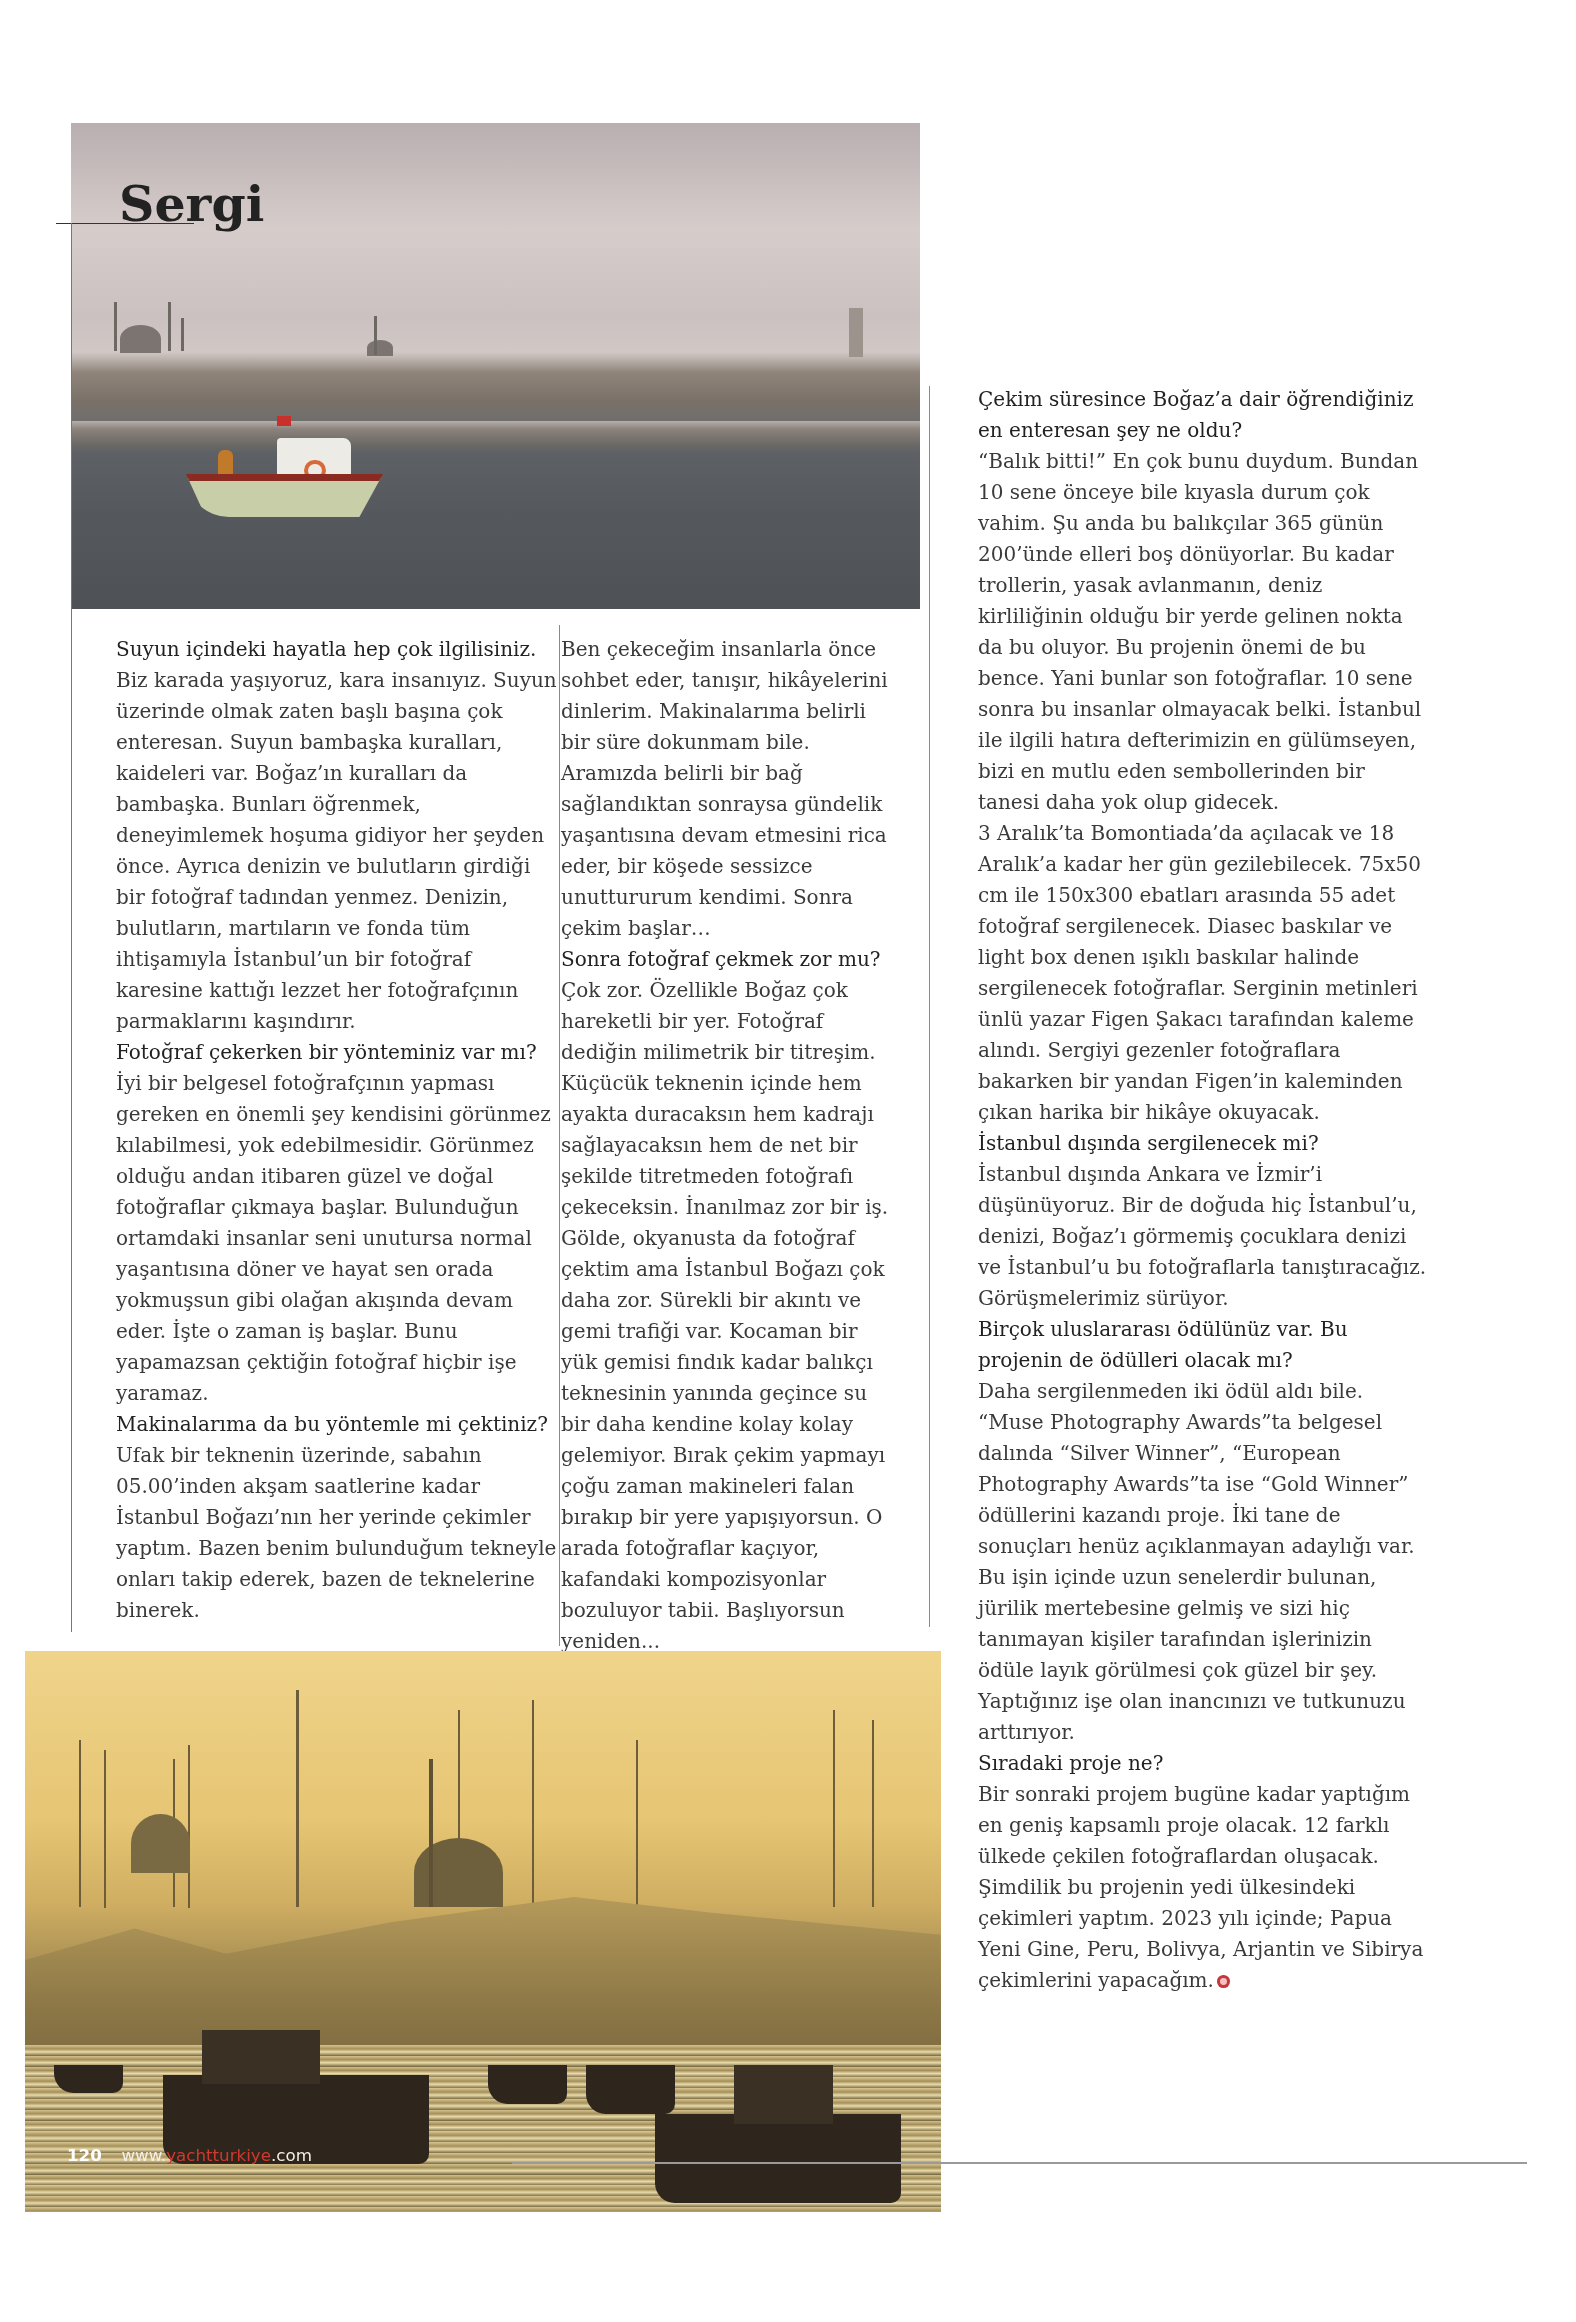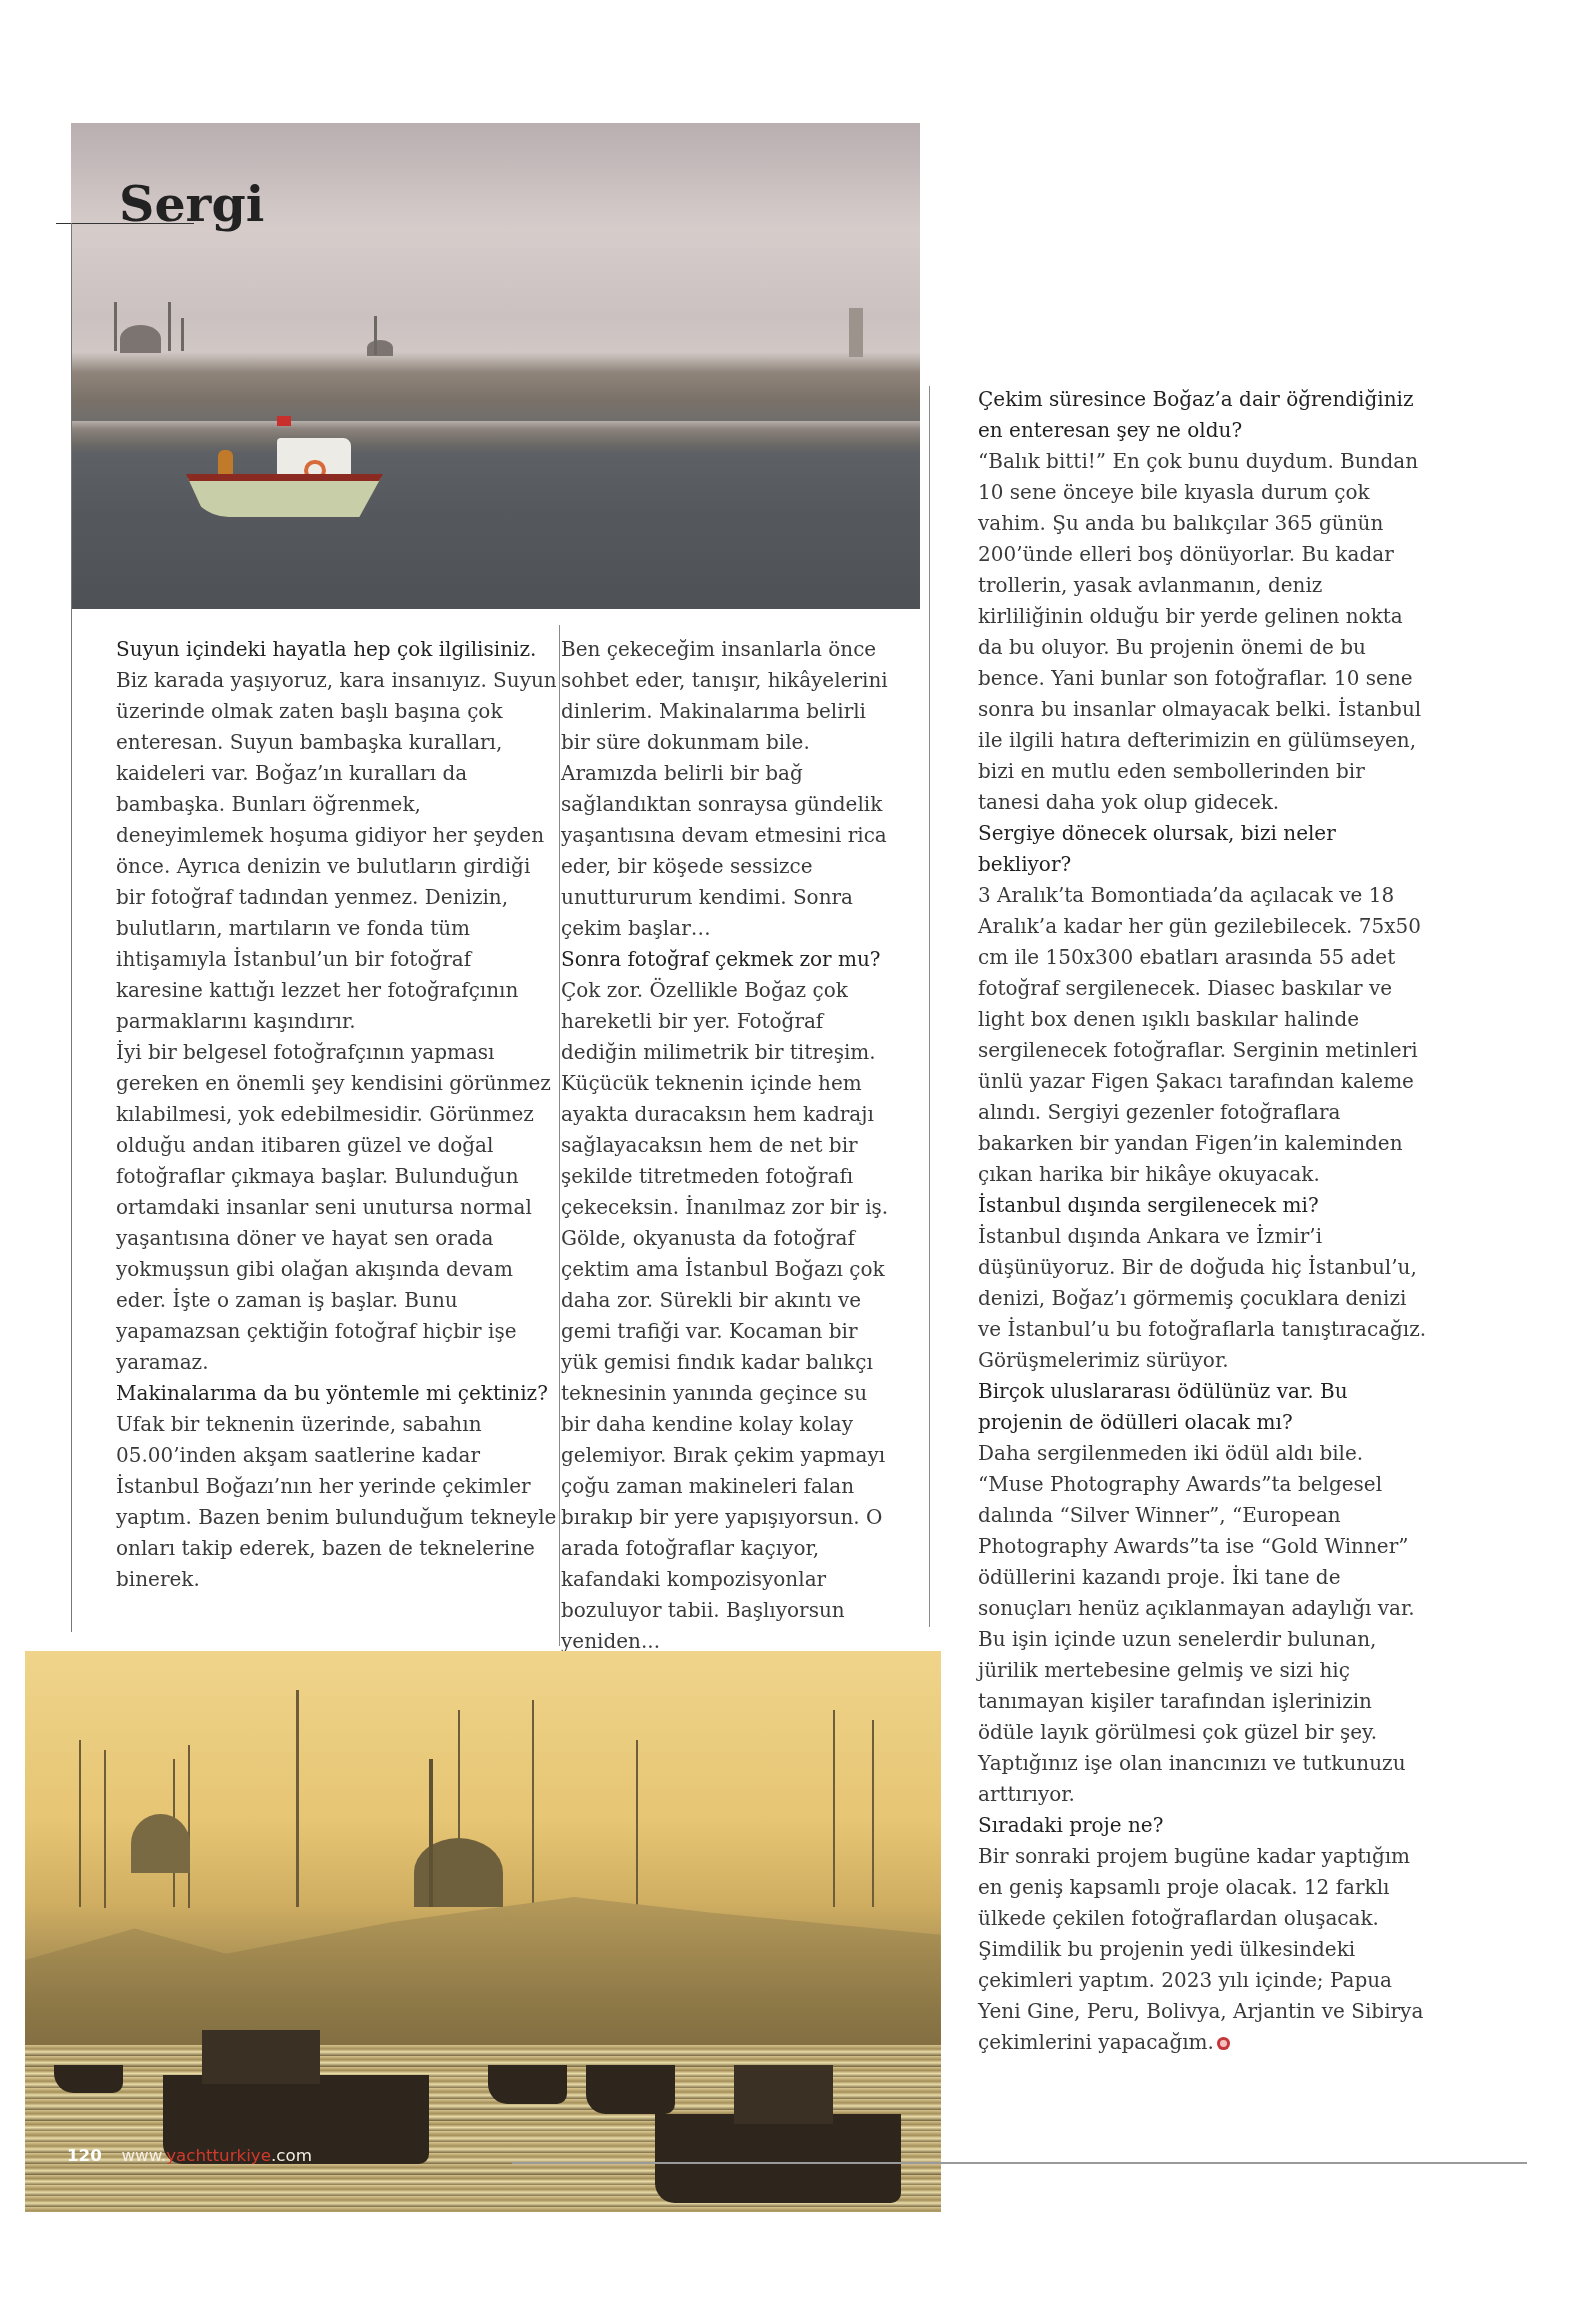--- a/index.html
+++ b/index.html
@@ -111,35 +111,35 @@
 <div class="section-title">Sergi</div>
 <div class="section-rule"></div>
 <div class="left-rule"></div>
 
 <div class="divider div1"></div>
 <div class="divider div2"></div>
 
 <div class="col col1">
   <p class="q">Suyun içindeki hayatla hep çok ilgilisiniz.</p>
   <p>Biz karada yaşıyoruz, kara insanıyız. Suyun üzerinde olmak zaten başlı başına çok enteresan. Suyun bambaşka kuralları, kaideleri var. Boğaz’ın kuralları da bambaşka. Bunları öğrenmek, deneyimlemek hoşuma gidiyor her şeyden önce. Ayrıca denizin ve bulutların girdiği bir fotoğraf tadından yenmez. Denizin, bulutların, martıların ve fonda tüm ihtişamıyla İstanbul’un bir fotoğraf karesine kattığı lezzet her fotoğrafçının parmaklarını kaşındırır.</p>
+  <p class="q">Fotoğraf çekerken bir yönteminiz var mı?</p>
   <p>İyi bir belgesel fotoğrafçının yapması gereken en önemli şey kendisini görünmez kılabilmesi, yok edebilmesidir. Görünmez olduğu andan itibaren güzel ve doğal fotoğraflar çıkmaya başlar. Bulunduğun ortamdaki insanlar seni unutursa normal yaşantısına döner ve hayat sen orada yokmuşsun gibi olağan akışında devam eder. İşte o zaman iş başlar. Bunu yapamazsan çektiğin fotoğraf hiçbir işe yaramaz.</p>
   <p class="q">Makinalarıma da bu yöntemle mi çektiniz?</p>
   <p>Ufak bir teknenin üzerinde, sabahın 05.00’inden akşam saatlerine kadar İstanbul Boğazı’nın her yerinde çekimler yaptım. Bazen benim bulunduğum tekneyle onları takip ederek, bazen de teknelerine binerek.</p>
 </div>
 
 <div class="col col2">
   <p>Ben çekeceğim insanlarla önce sohbet eder, tanışır, hikâyelerini dinlerim. Makinalarıma belirli bir süre dokunmam bile. Aramızda belirli bir bağ sağlandıktan sonraysa gündelik yaşantısına devam etmesini rica eder, bir köşede sessizce unuttururum kendimi. Sonra çekim başlar…</p>
   <p class="q">Sonra fotoğraf çekmek zor mu?</p>
   <p>Çok zor. Özellikle Boğaz çok hareketli bir yer. Fotoğraf dediğin milimetrik bir titreşim. Küçücük teknenin içinde hem ayakta duracaksın hem kadrajı sağlayacaksın hem de net bir şekilde titretmeden fotoğrafı çekeceksin. İnanılmaz zor bir iş. Gölde, okyanusta da fotoğraf çektim ama İstanbul Boğazı çok daha zor. Sürekli bir akıntı ve gemi trafiği var. Kocaman bir yük gemisi fındık kadar balıkçı teknesinin yanında geçince su bir daha kendine kolay kolay gelemiyor. Bırak çekim yapmayı çoğu zaman makineleri falan bırakıp bir yere yapışıyorsun. O arada fotoğraflar kaçıyor, kafandaki kompozisyonlar bozuluyor tabii. Başlıyorsun yeniden...</p>
 </div>
 
 <div class="col col3">
   <p class="q">Çekim süresince Boğaz’a dair öğrendiğiniz en enteresan şey ne oldu?</p>
   <p>“Balık bitti!” En çok bunu duydum. Bundan 10 sene önceye bile kıyasla durum çok vahim. Şu anda bu balıkçılar 365 günün 200’ünde elleri boş dönüyorlar. Bu kadar trollerin, yasak avlanmanın, deniz kirliliğinin olduğu bir yerde gelinen nokta da bu oluyor. Bu projenin önemi de bu bence. Yani bunlar son fotoğraflar. 10 sene sonra bu insanlar olmayacak belki. İstanbul ile ilgili hatıra defterimizin en gülümseyen, bizi en mutlu eden sembollerinden bir tanesi daha yok olup gidecek.</p>
-  <p class="q">Sergiye dönecek olursak, bizi neler bekliyor?</p>
   <p>3 Aralık’ta Bomontiada’da açılacak ve 18 Aralık’a kadar her gün gezilebilecek. 75x50 cm ile 150x300 ebatları arasında 55 adet fotoğraf sergilenecek. Diasec baskılar ve light box denen ışıklı baskılar halinde sergilenecek fotoğraflar. Serginin metinleri ünlü yazar Figen Şakacı tarafından kaleme alındı. Sergiyi gezenler fotoğraflara bakarken bir yandan Figen’in kaleminden çıkan harika bir hikâye okuyacak.</p>
   <p class="q">İstanbul dışında sergilenecek mi?</p>
   <p>İstanbul dışında Ankara ve İzmir’i düşünüyoruz. Bir de doğuda hiç İstanbul’u, denizi, Boğaz’ı görmemiş çocuklara denizi ve İstanbul’u bu fotoğraflarla tanıştıracağız. Görüşmelerimiz sürüyor.</p>
   <p class="q">Birçok uluslararası ödülünüz var. Bu projenin de ödülleri olacak mı?</p>
   <p>Daha sergilenmeden iki ödül aldı bile. “Muse Photography Awards”ta belgesel dalında “Silver Winner”, “European Photography Awards”ta ise “Gold Winner” ödüllerini kazandı proje. İki tane de sonuçları henüz açıklanmayan adaylığı var. Bu işin içinde uzun senelerdir bulunan, jürilik mertebesine gelmiş ve sizi hiç tanımayan kişiler tarafından işlerinizin ödüle layık görülmesi çok güzel bir şey. Yaptığınız işe olan inancınızı ve tutkunuzu arttırıyor.</p>
   <p class="q">Sıradaki proje ne?</p>
   <p><span>Bir sonraki projem bugüne kadar yaptığım en geniş kapsamlı proje olacak. 12 farklı ülkede çekilen fotoğraflardan oluşacak. Şimdilik bu projenin yedi ülkesindeki çekimleri yaptım. 2023 yılı içinde; Papua Yeni Gine, Peru, Bolivya, Arjantin ve Sibirya çekimlerini yapacağım.</span><span class="end-mark"></span></p>
 </div>
 
 <div class="photo-bottom">

